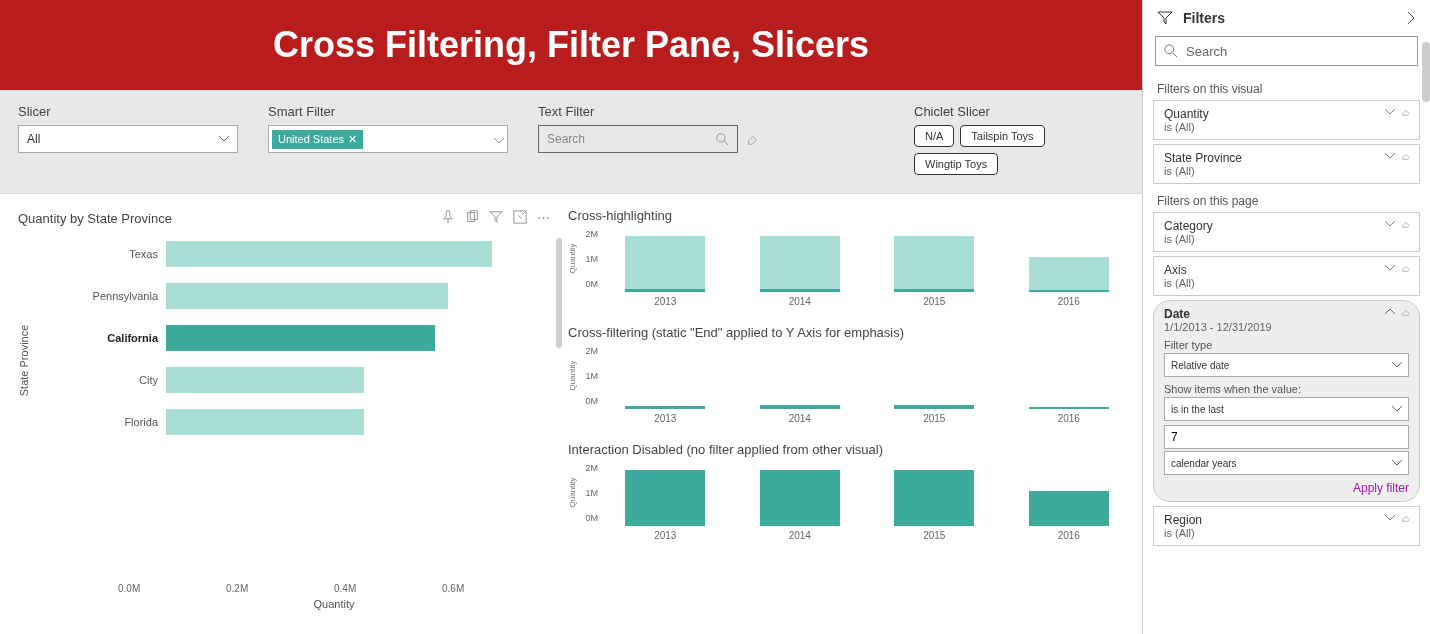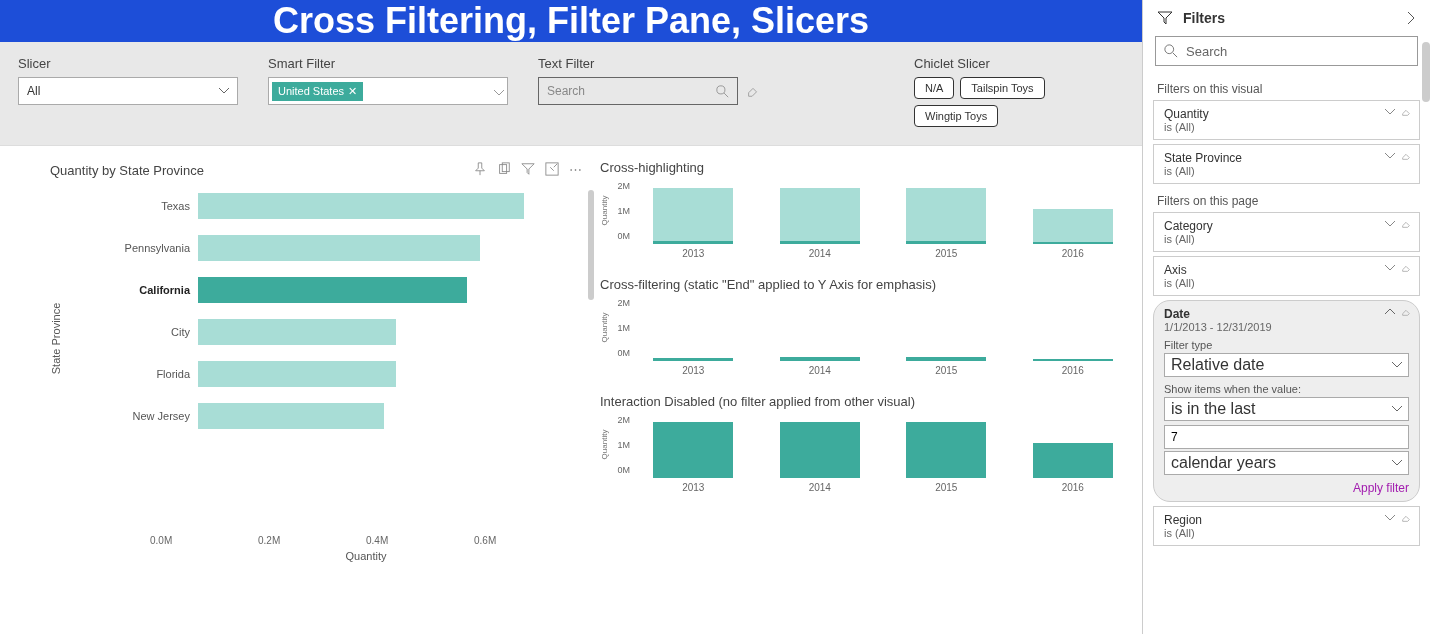--- a/index.html
+++ b/index.html
@@ -1,34 +1,34 @@
 <!DOCTYPE html>
 <html><head>
 <meta charset="utf-8">
 <style>
   * { box-sizing: border-box; }
   body { margin:0; font-family: "Segoe UI", Arial, sans-serif; font-size:13px; color:#333; background:#fff; }
   .root { display:flex; width:1430px; height:634px; }
   .main { flex:1 1 auto; display:flex; flex-direction:column; overflow:hidden; }
-  .header { background:#1d4ed8; color:#fff; padding:0 0; text-align:center; }
+  .header { background:#b91c1c; color:#fff; padding:24px 0; text-align:center; }
   .header h1 { margin:0; font-size:36px; font-weight:700; }
   .controls { background:#e8e8e8; padding:14px 18px 18px; display:flex; gap:30px; border-bottom:1px solid #ddd; }
   .control-group { display:flex; flex-direction:column; gap:6px; }
   .control-label { font-size:13px; color:#444; }
   .slicer-box { width:220px; height:28px; background:#fff; border:1px solid #aaa; display:flex; align-items:center; padding:0 8px; justify-content:space-between; font-size:12px; }
   .chevron { width:10px; height:6px; }
   .smart-filter { width:240px; height:28px; background:#fff; border:1px solid #aaa; display:flex; align-items:center; padding:3px; gap:4px; }
   .tag { background:#3dab9c; color:#fff; padding:3px 6px; font-size:11px; display:flex; align-items:center; gap:4px; }
   .tag-x { cursor:pointer; }
   .text-filter-wrap { display:flex; align-items:center; gap:8px; }
   .text-filter { width:200px; height:28px; border:1px solid #666; display:flex; align-items:center; padding:0 8px; justify-content:space-between; font-size:12px; color:#888; }
   .chiclets { display:flex; flex-wrap:wrap; gap:6px; width:210px; }
   .chiclet { border:1px solid #333; border-radius:4px; background:#fff; font-size:11px; padding:4px 10px; cursor:pointer; }
   .chiclet.sel { background:#fff; }
-  .content { flex:1; display:flex; overflow:hidden;padding-left:32px; }
+  .content { flex:1; display:flex; overflow:hidden; }
   .left-chart { width:560px; padding:16px 10px 10px 18px; position:relative; }
   .chart-title { font-size:13px; color:#444; margin-bottom:6px; display:flex; justify-content:space-between; align-items:center; }
   .chart-tools { display:flex; gap:10px; color:#777; }
   .tool-icon { cursor:pointer; }
   .hbar-chart { position:relative; height:350px; margin-left:48px; }
   .hbar-row { display:flex; align-items:center; height:42px; }
   .hbar-label { width:100px; text-align:right; font-size:11px; color:#555; padding-right:8px; }
   .hbar-label.bold { font-weight:700; color:#222; }
   .hbar-track { flex:1; height:26px; position:relative; }
   .hbar { height:100%; background:#a8ddd6; }
@@ -57,21 +57,21 @@
   .fp-header { display:flex; align-items:center; padding:10px 14px; gap:10px; font-size:14px; font-weight:600; justify-content:space-between; }
   .fp-header .left { display:flex; align-items:center; gap:10px; }
   .fp-search { margin:0 12px 10px; border:1px solid #999; height:30px; display:flex; align-items:center; padding:0 8px; gap:8px; color:#666; font-size:13px; }
   .fp-section-title { font-size:12px; color:#555; padding:6px 14px 4px; }
   .fp-card { border:1px solid #ccc; margin:0 10px 4px; padding:6px 10px; font-size:12px; position:relative; background:#fff; }
   .fp-card.expanded { background:#eee;border-radius:17px; }
   .fp-card-title { font-size:12px; color:#333; }
   .fp-card-sub { font-size:11px; color:#666; }
   .fp-card-icons { position:absolute; right:8px; top:6px; display:flex; gap:6px; color:#777; }
   .fp-field-label { font-size:11px; color:#555; margin-top:6px; }
-  .fp-select { width:100%; height:24px; border:1px solid #aaa; background:#fff; display:flex; align-items:center; justify-content:space-between; padding:0 6px; font-size:16px; margin-top:2px; }
+  .fp-select { width:100%; height:24px; border:1px solid #aaa; background:#fff; display:flex; align-items:center; justify-content:space-between; padding:0 6px; font-size:10px; margin-top:2px; }
   .fp-input { width:100%; height:24px; border:1px solid #aaa; background:#fff; padding:0 6px; font-size:12px; margin-top:4px; }
   .fp-apply { text-align:right; font-size:12px; color:#a21caf; margin-top:6px; }
   .chev-svg { width:10px; height:10px; }
   .eraser-icon { width:14px; height:14px; }
 </style>
 </head>
 <body>
 
 <div class="root">
   <div class="main">
@@ -175,26 +175,20 @@
               <div class="hbar-track">
                 <div class="hbar" style="width: 51.6667%;"></div>
               </div>
             </div>
             <div class="hbar-row">
               <div class="hbar-label">Florida</div>
               <div class="hbar-track">
                 <div class="hbar" style="width: 51.6667%;"></div>
               </div>
             </div>
-            <div class="hbar-row">
-              <div class="hbar-label">New Jersey</div>
-              <div class="hbar-track">
-                <div class="hbar" style="width: 48.3333%;"></div>
-              </div>
-            </div>
           </div>
         <div class="hbar-axis" id="hbar-ticks">
             <div class="hbar-tick">0.0M</div>
             <div class="hbar-tick">0.2M</div>
             <div class="hbar-tick">0.4M</div>
             <div class="hbar-tick">0.6M</div>
           </div>
         <div class="axis-label-x">Quantity</div>
         <div class="axis-label-y">State Province</div>
         <div class="left-scroll"></div>

